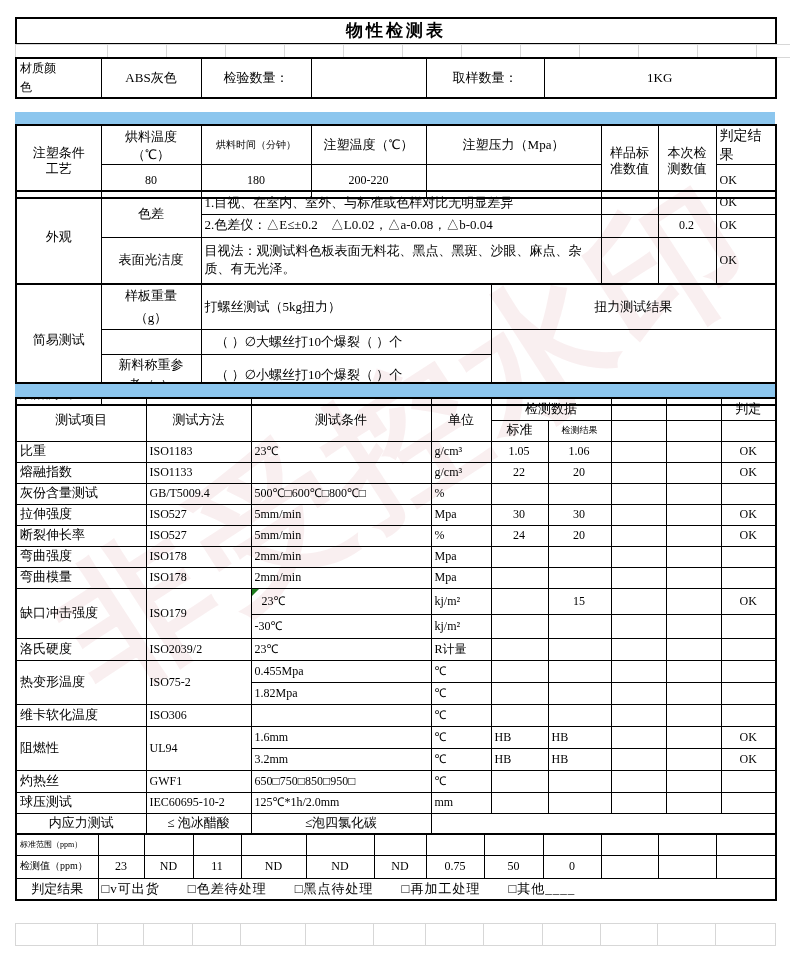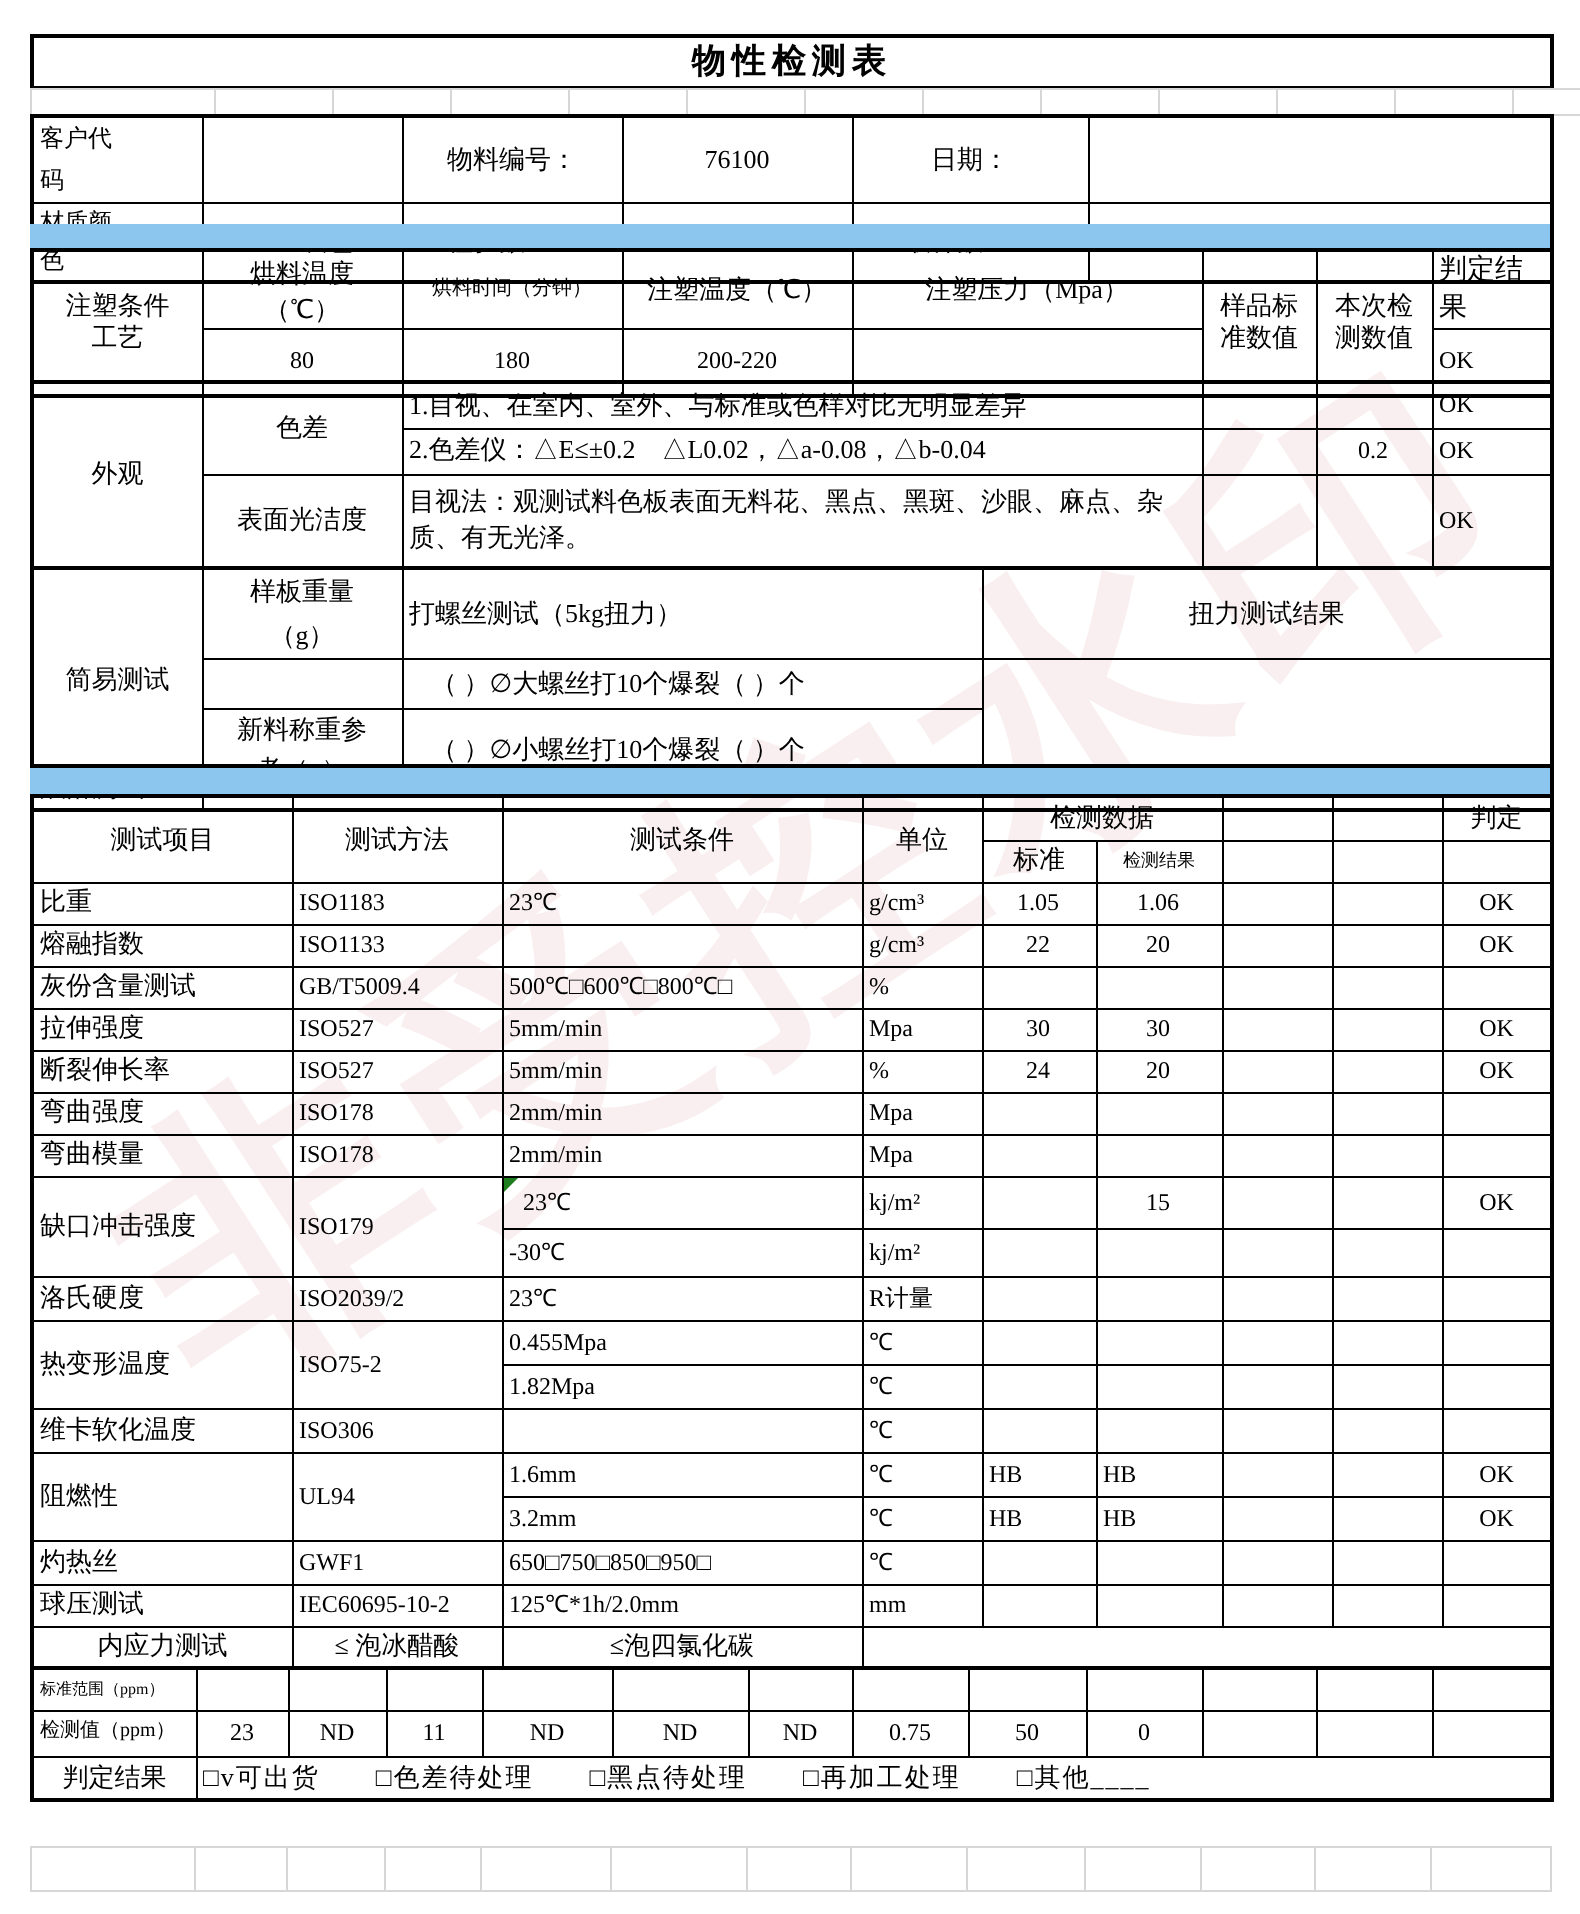--- a/index.html
+++ b/index.html
@@ -66,29 +66,20 @@
   <table style="top:57px">
     <colgroup>
       <col style="width:85px">
         <col style="width:100px">
         <col style="width:110px">
       <col style="width:115px">
         <col style="width:118px">
         <col style="width:232px">
     </colgroup>
     <tbody>
-        <tr style="height:31px">
-      <td class="vt clip" style="line-height:21px">
-        <span class="wrapw w3">客户代码</span></td>
-      <td></td>
-      <td class="al-c f13">物料编号：</td>
-      <td class="al-c f13">76100</td>
-      <td class="al-c f13">日期：</td>
-      <td></td>
-    </tr>
     <tr style="height:24px">
       <td class="vt clip" style="line-height:19px">
         <span class="wrapw w3">材质颜色</span></td>
       <td class="al-c f13">ABS灰色</td>
       <td class="al-c f13">检验数量：</td>
       <td></td>
       <td class="al-c f13">取样数量：</td>
       <td class="al-c f13">1KG</td>
     </tr>
   </tbody>

